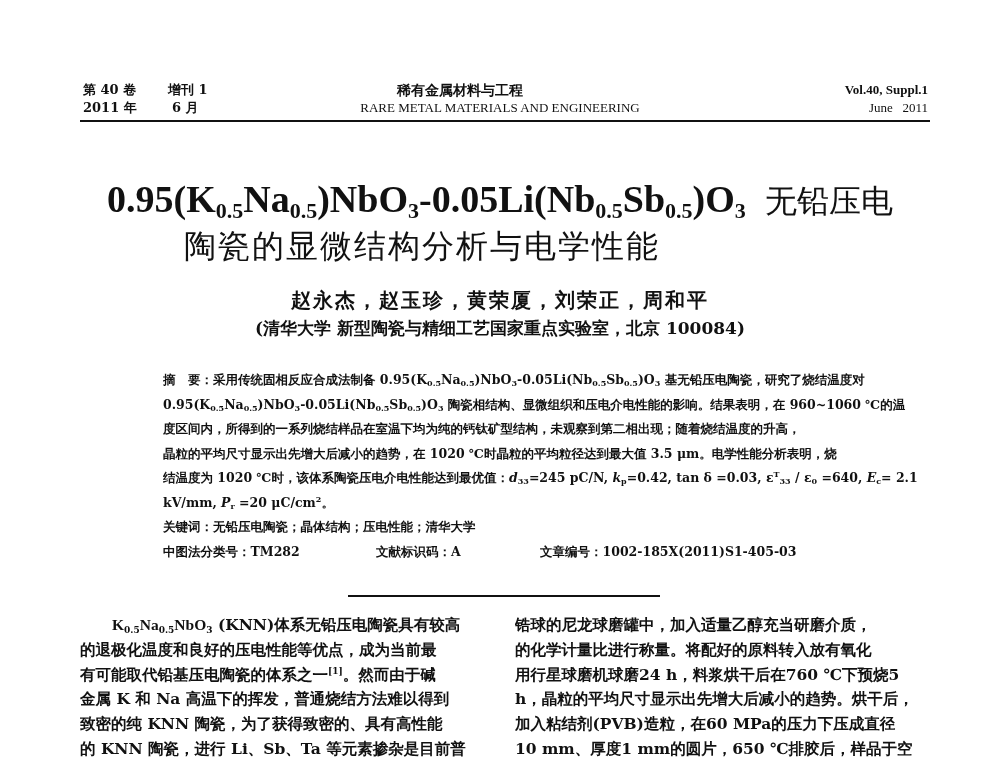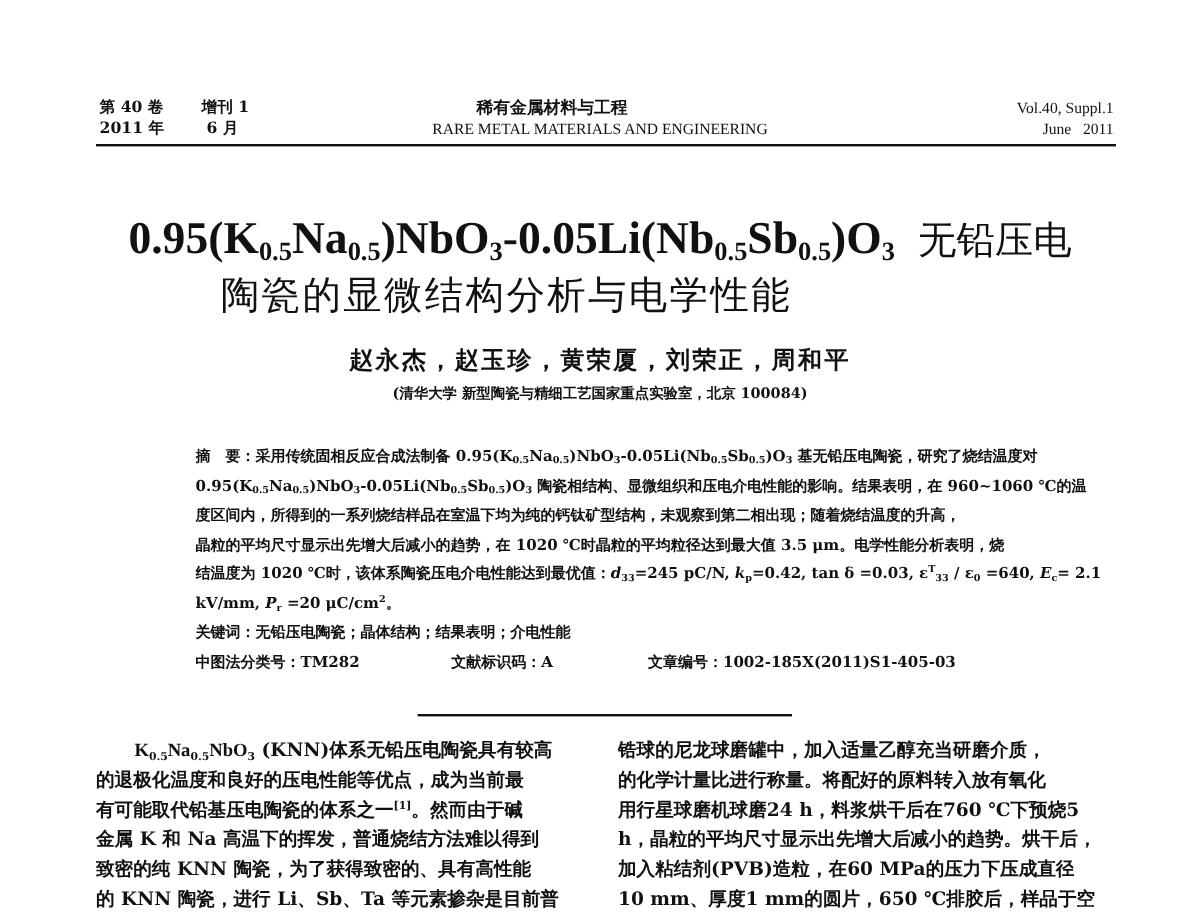--- a/index.html
+++ b/index.html
@@ -20,21 +20,21 @@
   .title-cn {
     left: 0; width: 844px; top: 226px; text-align: center;
     font-family: "DejaVu Sans", sans-serif; font-size: 32px; line-height: 40px; letter-spacing: 2px;
   }
   .authors {
     left: 0; width: 1000px; top: 288px; text-align: center;
     font-size: 20px; line-height: 24px; letter-spacing: 2px; font-weight: bold;
   }
   .affil {
     left: 0; width: 1000px; top: 318px; text-align: center;
-    font-size: 12px; line-height: 20px; font-weight: bold;
+    font-size: 17px; line-height: 20px; font-weight: bold;
   }
   .abstract {
     left: 115px; width: 810px; top: 368px;
     font-size: 12.5px; line-height: 24.5px; font-weight: bold; text-align: justify;
   }
   .abstract .line { white-space: nowrap; overflow: hidden; height: 24.5px; margin-left: 48px; }
   .abstract sub { font-size: 8px; vertical-align: -2px; line-height: 0; }
   .abstract sup { font-size: 8px; vertical-align: 5px; line-height: 0; }
   .abstract i { font-style: italic; }
   .label { font-weight: bold; }
@@ -50,38 +50,38 @@
 </style>
 </head>
 <body>
 
 <div class="abs hdr" style="left:83px; top:80px;">第 40 卷</div>
 <div class="abs hdr" style="left:168px; top:80px;">增刊 1</div>
 <div class="abs hdr" style="left:83px; top:98px;">2011 年</div>
 <div class="abs hdr" style="left:172px; top:98px;">6 月</div>
 <div class="abs hdr" style="left:0; width:920px; top:80px; text-align:center; font-size:14px;">稀有金属材料与工程</div>
 <div class="abs hdr hdr-en" style="left:0; width:1000px; top:98px; text-align:center;">RARE METAL MATERIALS AND ENGINEERING</div>
-<div class="abs hdr hdr-en" style="right:72px; top:80px; font-weight:normal;">Vol.40, Suppl.1</div>
+<div class="abs hdr hdr-en" style="right:72px; top:80px; font-weight:bold;">Vol.40, Suppl.1</div>
 <div class="abs hdr hdr-en" style="right:72px; top:98px; white-space:pre;">June   2011</div>
 <div class="rule" style="left:80px; width:850px; top:120px; height:2px;"></div>
 
 <div class="abs title-en"><span>0.95(K</span><sub>0.5</sub><span>Na</span><sub>0.5</sub><span>)NbO</span><sub>3</sub><span>-0.05Li(Nb</span><sub>0.5</sub><span>Sb</span><sub>0.5</sub><span>)O</span><sub>3</sub><span class="title-cn-inline"> 无铅压电</span></div>
 <div class="abs title-cn">陶瓷的显微结构分析与电学性能</div>
 
 <div class="abs authors">赵永杰，赵玉珍，黄荣厦，刘荣正，周和平</div>
 <div class="abs affil">(清华大学 新型陶瓷与精细工艺国家重点实验室，北京 100084)</div>
 
 <div class="abs abstract">
   <div class="line"><span class="label" style="font-weight:900;">摘　要：</span><span>采用传统固相反应合成法制备 0.95(K</span><sub>0.5</sub><span>Na</span><sub>0.5</sub><span>)NbO</span><sub>3</sub><span>-0.05Li(Nb</span><sub>0.5</sub><span>Sb</span><sub>0.5</sub><span>)O</span><sub>3</sub><span> 基无铅压电陶瓷，研究了烧结温度对</span></div>
   <div class="line"><span>0.95(K</span><sub>0.5</sub><span>Na</span><sub>0.5</sub><span>)NbO</span><sub>3</sub><span>-0.05Li(Nb</span><sub>0.5</sub><span>Sb</span><sub>0.5</sub><span>)O</span><sub>3</sub><span> 陶瓷相结构、显微组织和压电介电性能的影响。结果表明，在 960~1060 ℃的温</span></div>
   <div class="line">度区间内，所得到的一系列烧结样品在室温下均为纯的钙钛矿型结构，未观察到第二相出现；随着烧结温度的升高，</div>
   <div class="line">晶粒的平均尺寸显示出先增大后减小的趋势，在 1020 ℃时晶粒的平均粒径达到最大值 3.5 μm。电学性能分析表明，烧</div>
   <div class="line"><span>结温度为 1020 ℃时，该体系陶瓷压电介电性能达到最优值：</span><i>d</i><sub>33</sub><span>=245 pC/N, </span><i>k</i><sub>p</sub><span>=0.42, tan δ =0.03,  ε</span><sup>T</sup><sub>33</sub><span> / ε</span><sub>0</sub><span> =640, </span><i>E</i><sub>c</sub><span>= 2.1</span></div>
   <div class="line"><span>kV/mm, </span><i>P</i><sub>r</sub><span> =20 μC/cm</span><sup>2</sup><span>。</span></div>
-  <div class="line"><span class="label">关键词：</span><span>无铅压电陶瓷；晶体结构；结果表明；介电性能</span></div>
+  <div class="line"><span class="label">关键词：</span><span>无铅压电陶瓷；晶体结构；压电性能；清华大学</span></div>
   <div class="line meta-row" style="position:relative;">
     <span style="position:absolute; left:0;"><span>中图法分类号：</span><span>TM282</span></span>
     <span style="position:absolute; left:213px;"><span>文献标识码：</span><span>A</span></span>
     <span style="position:absolute; left:377px;"><span>文章编号：</span><span>1002-185X(2011)S1-405-03</span></span>
   </div>
 </div>
 
 <div class="rule" style="left:348px; width:312px; top:595px; height:2px;"></div>
 
 <div class="abs col" style="left:80px;">

